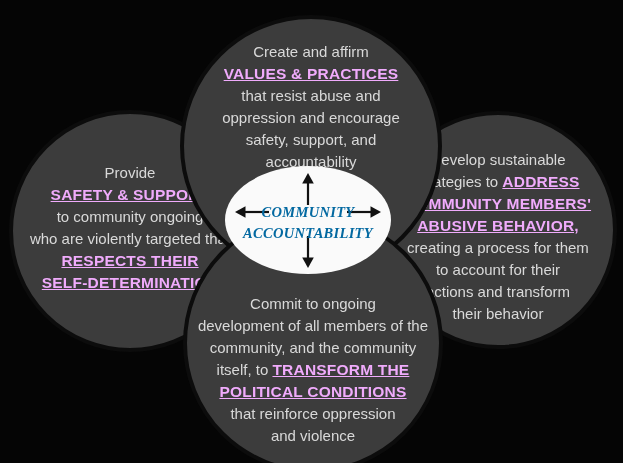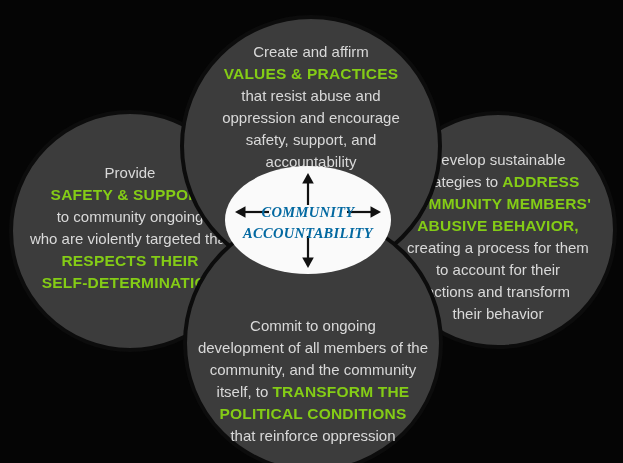--- a/index.html
+++ b/index.html
@@ -27,22 +27,23 @@
   .circle-bottom { left: 183px; top: 213px; width: 260px; height: 260px; z-index: 2; justify-content: flex-end; padding-bottom: 22px; }
   .ctext {
     text-align: center;
     color: #d9d9d9;
     width: 100%;
   }
   .line { font-size: 15px; line-height: 22px; white-space: nowrap; }
   .seg.bold {
     font-weight: bold;
     font-size: 15.5px;
-    color: #84cc16;
+    color: #f0abfc;
     letter-spacing: 0.2px;
+    text-decoration: underline;
   }
   .ellipse {
     position: absolute;
     left: 225px; top: 166px;
     width: 166px; height: 108px;
     background: #fafafa;
     border-radius: 50%;
     z-index: 5;
   }
   .center-text {
@@ -112,20 +113,21 @@
   </div>
 
   <div class="circle circle-bottom">
     <div class="ctext">
         <div class="line"><span class="seg">Commit to ongoing</span></div>
         <div class="line"><span class="seg">development of all members of the</span></div>
         <div class="line"><span class="seg">community, and the community</span></div>
         <div class="line"><span class="seg">itself, to </span><span class="seg bold">TRANSFORM THE</span></div>
         <div class="line"><span class="seg bold">POLITICAL CONDITIONS</span></div>
         <div class="line"><span class="seg">that reinforce oppression</span></div>
+        <div class="line"><span class="seg">and violence</span></div>
       </div>
   </div>
 
   <div class="ellipse">
     <span class="arrow arrow-up">
       <svg width="14" height="32" viewBox="0 0 14 32">
         <polygon points="7,0 1.2,10.5 12.8,10.5" fill="#111"></polygon>
         <line x1="7" y1="9" x2="7" y2="32" stroke="#111" stroke-width="2.2"></line>
       </svg>
     </span>

